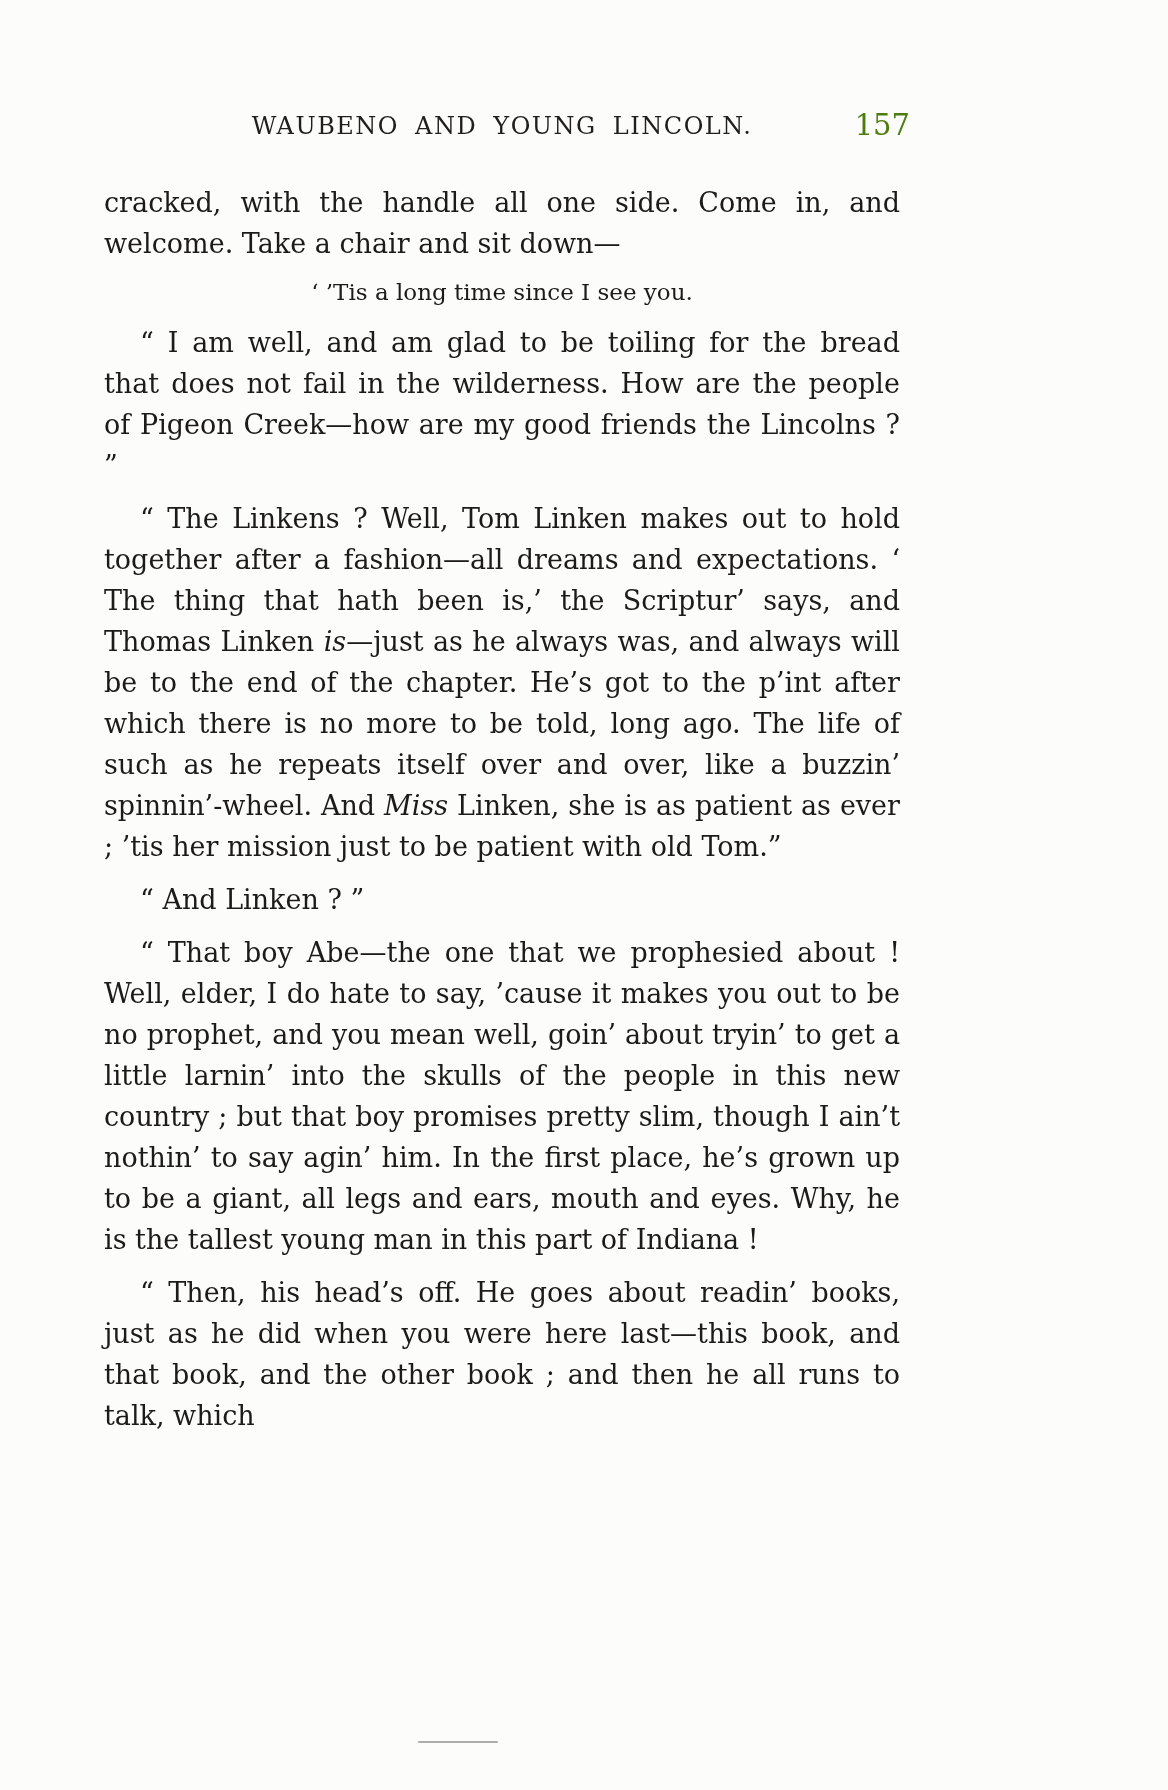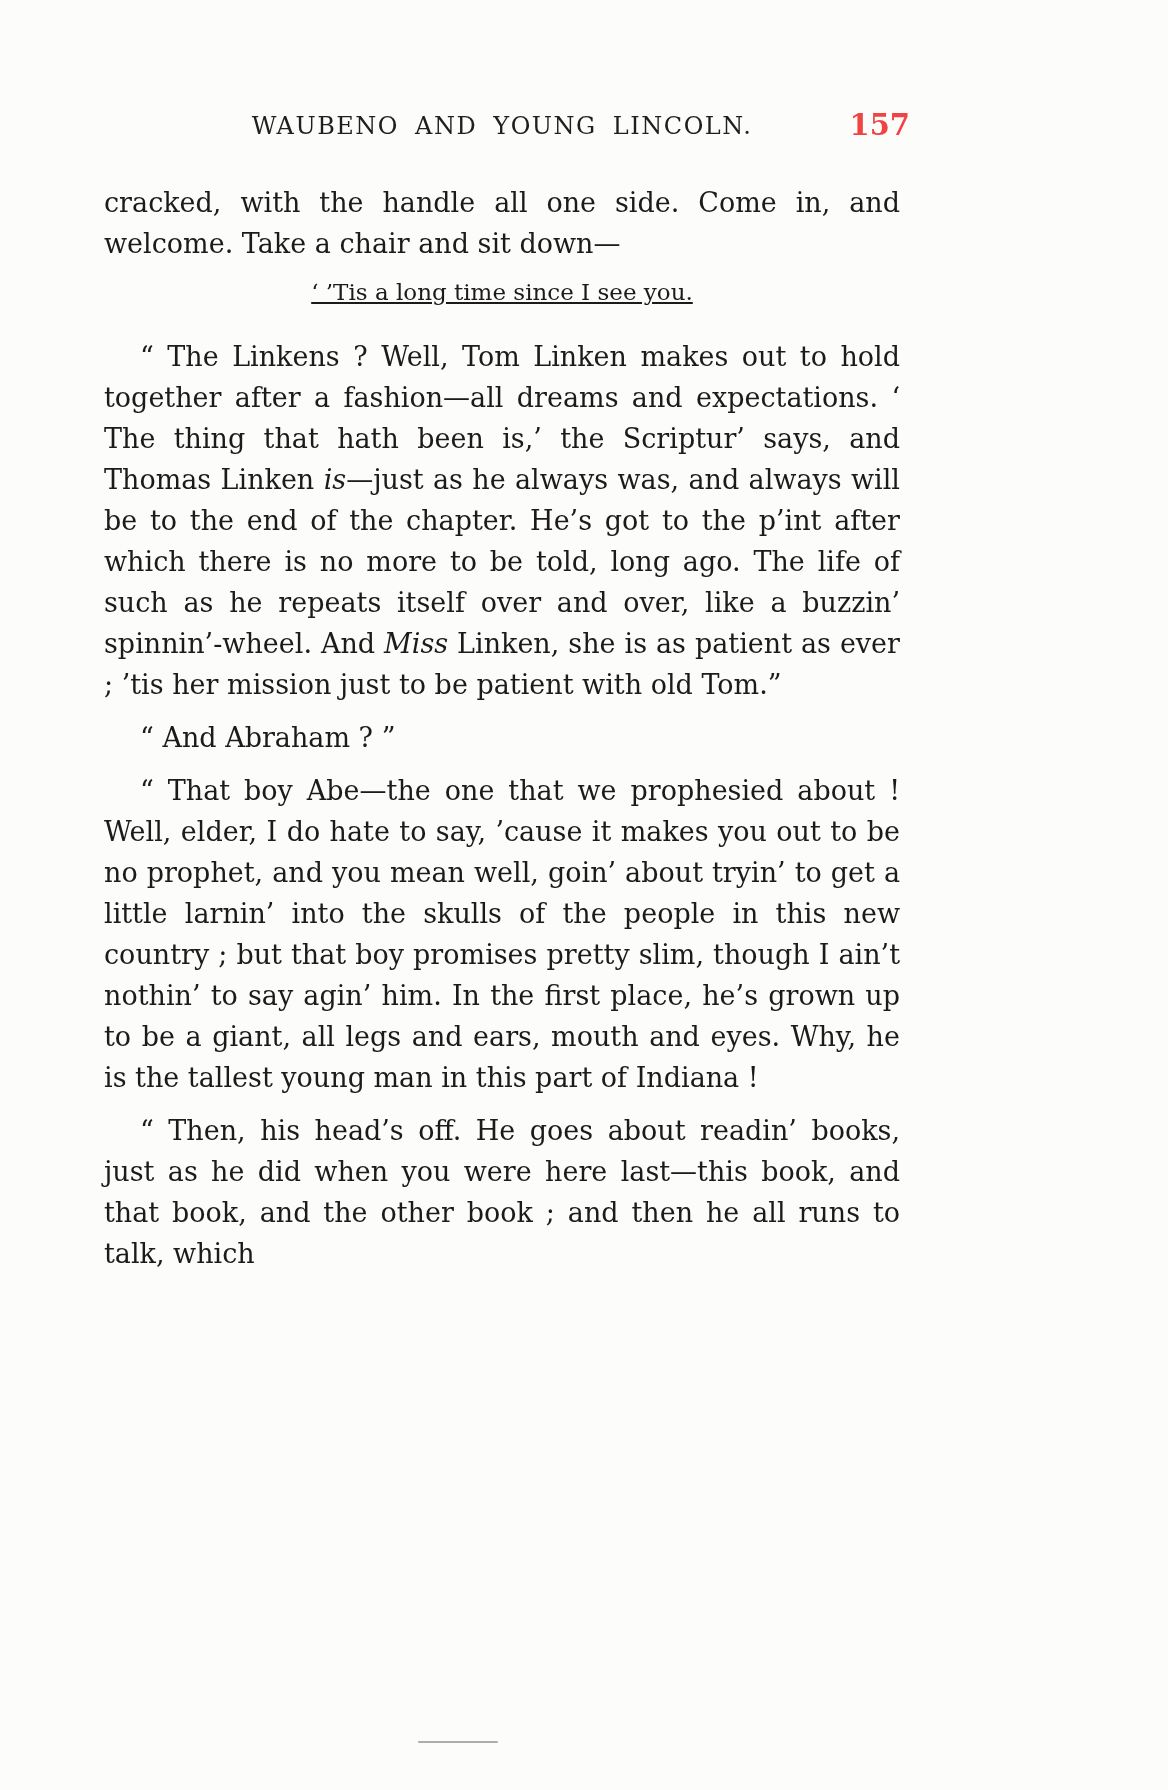--- a/index.html
+++ b/index.html
@@ -34,37 +34,36 @@
     font-size: 24px;
     letter-spacing: 1.5px;
     word-spacing: 7px;
     color: #211f1c;
   }
   .page-number {
     position: absolute;
     right: 2px;
     top: -4px;
     font-size: 29px;
-    font-weight: bold;
-    color: #ef4444;
+    font-weight: normal;
+    color: #4d7c0f;
   }
   .page-body {
     font-size: 27px;
     line-height: 41px;
     text-align: justify;
   }
   .para { margin: 12px; }
   .para.indent { text-indent: 36px; }
   .para.verse {
     text-align: center;
     font-size: 23px;
     line-height: 33px;
-    margin: 11px 0 27px 0;
+    margin: 11px 0 13px 0;
     text-indent: 0;
-    text-decoration: underline;
   }
   .verse-line { text-align: center; }
   .para i { }
   .scan-mark {
     position: absolute;
     left: 418px;
     top: 1741px;
     width: 80px;
     height: 2px;
     background: #6f6c68;
@@ -79,20 +78,21 @@
   <div class="page-inner">
     <div class="page-header">
       <div class="running-title">WAUBENO AND YOUNG LINCOLN.</div>
       <div class="page-number">157</div>
     </div>
     <div class="page-body">
         <p class="para plain"><span>cracked, with the handle all one side. Come in, and welcome. Take a chair and sit down—</span></p>
         <div class="para verse">
           <div class="verse-line">‘ ’Tis a long time since I see you.</div>
         </div>
+        <p class="para indent"><span>“ I am well, and am glad to be toiling for the bread that does not fail in the wilderness. How are the people of Pigeon Creek—how are my good friends the Lincolns ? ”</span></p>
         <p class="para indent"><span>“ The Linkens ? Well, Tom Linken makes out to hold together after a fashion—all dreams and expectations. ‘ The thing that hath been is,’ the Scriptur’ says, and Thomas Linken </span><i>is</i><span>—just as he always was, and always will be to the end of the chapter. He’s got to the p’int after which there is no more to be told, long ago. The life of such as he repeats itself over and over, like a buzzin’ spinnin’-wheel. And </span><i>Miss</i><span> Linken, she is as patient as ever ; ’tis her mission just to be patient with old Tom.”</span></p>
-        <p class="para indent"><span>“ And Abraham ? ”</span></p>
+        <p class="para indent"><span>“ And Linken ? ”</span></p>
         <p class="para indent"><span>“ That boy Abe—the one that we prophesied about !  Well, elder, I do hate to say, ’cause it makes you out to be no prophet, and you mean well, goin’ about tryin’ to get a little larnin’ into the skulls of the people in this new country ; but that boy promises pretty slim, though I ain’t nothin’ to say agin’ him. In the first place, he’s grown up to be a giant, all legs and ears, mouth and eyes. Why, he is the tallest young man in this part of Indiana !</span></p>
         <p class="para indent"><span>“ Then, his head’s off. He goes about readin’ books, just as he did when you were here last—this book, and that book, and the other book ; and then he all runs to talk, which</span></p>
       </div>
   </div>
   <div class="scan-mark"></div>
 </div>
 
 </body></html>

